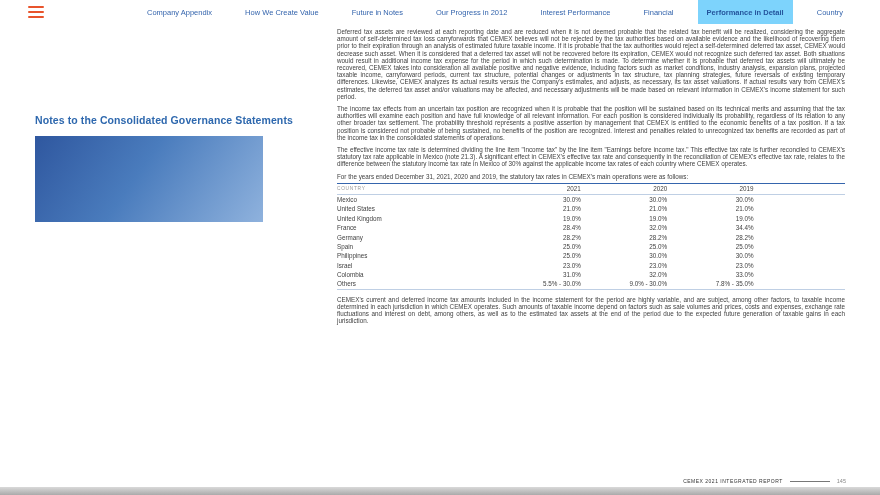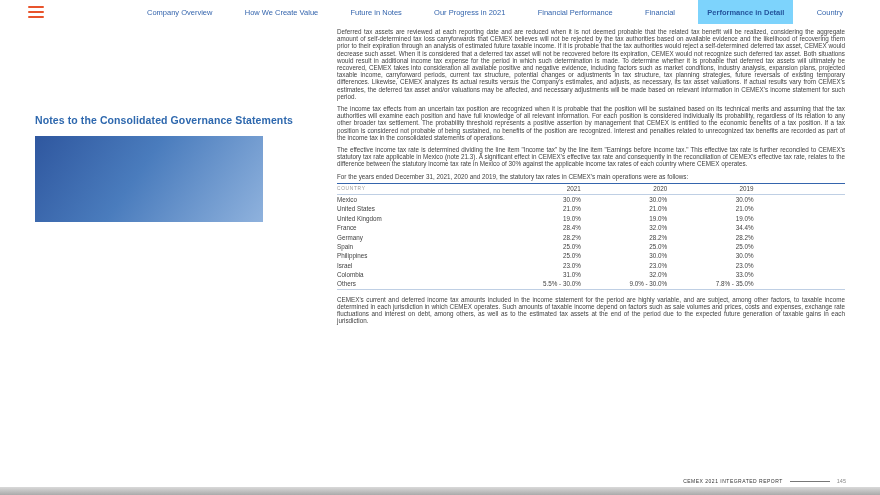--- a/index.html
+++ b/index.html
@@ -89,25 +89,25 @@
 </head>
 <body>
 
 <header class="topnav">
   <div class="hamburger">
     <span></span>
       <span></span>
       <span></span>
   </div>
   <nav class="nav-items">
-    <div class="nav-item">Company Overview</div>
+    <div class="nav-item">Company Appendix</div>
     <div class="nav-item">How We Create Value</div>
     <div class="nav-item">Future in Notes</div>
-    <div class="nav-item">Our Progress in 2021</div>
-    <div class="nav-item">Financial Performance</div>
+    <div class="nav-item">Our Progress in 2012</div>
+    <div class="nav-item">Interest Performance</div>
     <div class="nav-item">Financial</div>
     <div class="nav-item active">Performance in Detail</div>
     <div class="nav-item">Country</div>
   </nav>
 </header>
 
 <aside class="left-col">
   <h1 class="section-title">Notes to the Consolidated Governance Statements</h1>
   <div class="gradient-box"></div>
 </aside>

